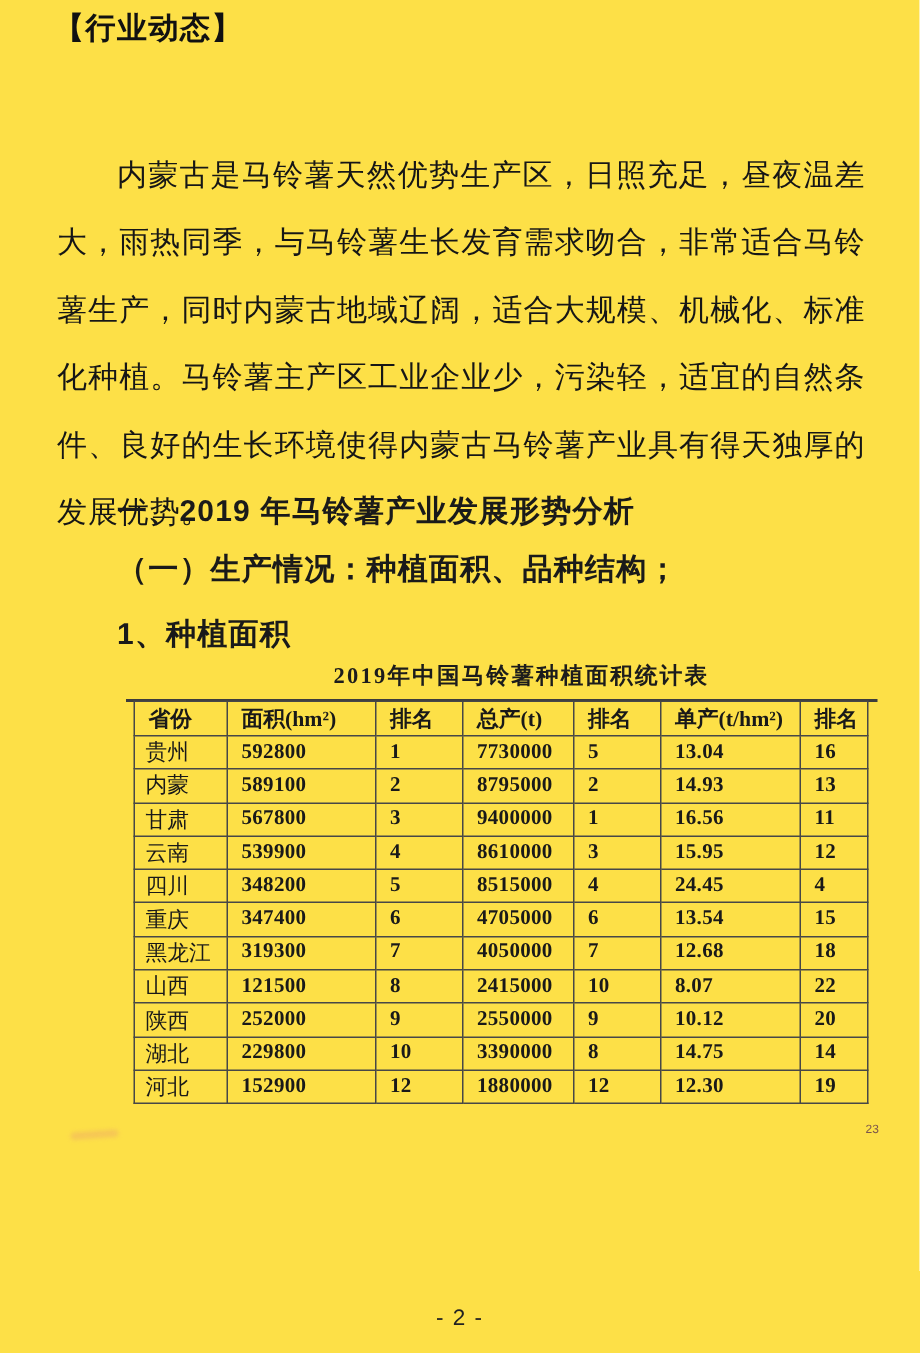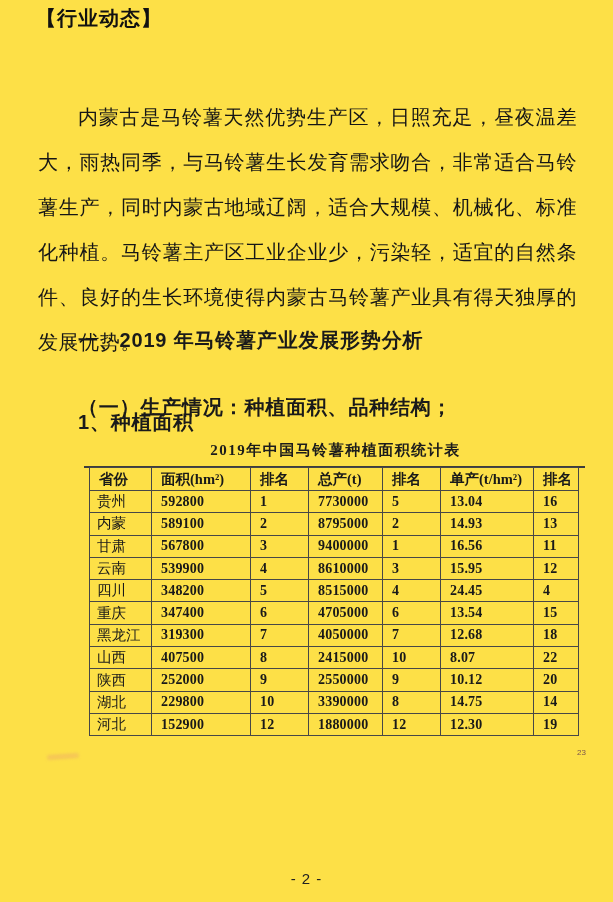--- a/index.html
+++ b/index.html
@@ -22,24 +22,24 @@
     font-size:20px; line-height:45px; letter-spacing:0.6px;
     text-align:justify; text-justify:inter-ideograph; text-indent:2em; color:#161616;
   }
   .sec-h {
     position:absolute; left:38px; width:539px; text-indent:2em;
     font-family:"Liberation Sans","DejaVu Sans",sans-serif;
     font-weight:bold; font-size:20px; letter-spacing:0.8px; color:#1a1a1a;
     white-space:nowrap;
   }
   .sec-h1 { top:327px; }
-  .sec-h2 { top:366px;margin-top:28px; }
+  .sec-h2 { top:366px; }
   .sec-h3 { top:409px; }
   .table-title {
-    position:absolute; left:91px; top:441px; width:489px; text-align:center;
+    position:absolute; left:103px; top:441px; width:489px; text-align:center;
     font-weight:bold; font-size:15px; letter-spacing:1.5px; color:#1c1c1c;
   }
   .ext-top-line {
     position:absolute; left:84px; top:466px; width:501px; height:2px;
     background:#3d3d3d;
   }
   table.stats {
     position:absolute; left:89px; top:467px; width:489px;
     border-collapse:collapse; table-layout:fixed;
     font-family:"Liberation Serif","DejaVu Serif",serif;
@@ -166,21 +166,21 @@
           <td class="prov">黑龙江</td>
           <td class="num">319300</td>
           <td class="num">7</td>
           <td class="num">4050000</td>
           <td class="num">7</td>
           <td class="num">12.68</td>
           <td class="num">18</td>
         </tr>
         <tr>
           <td class="prov">山西</td>
-          <td class="num">407500</td>
+          <td class="num">121500</td>
           <td class="num">8</td>
           <td class="num">2415000</td>
           <td class="num">10</td>
           <td class="num">8.07</td>
           <td class="num">22</td>
         </tr>
         <tr>
           <td class="prov">陕西</td>
           <td class="num">252000</td>
           <td class="num">9</td>

